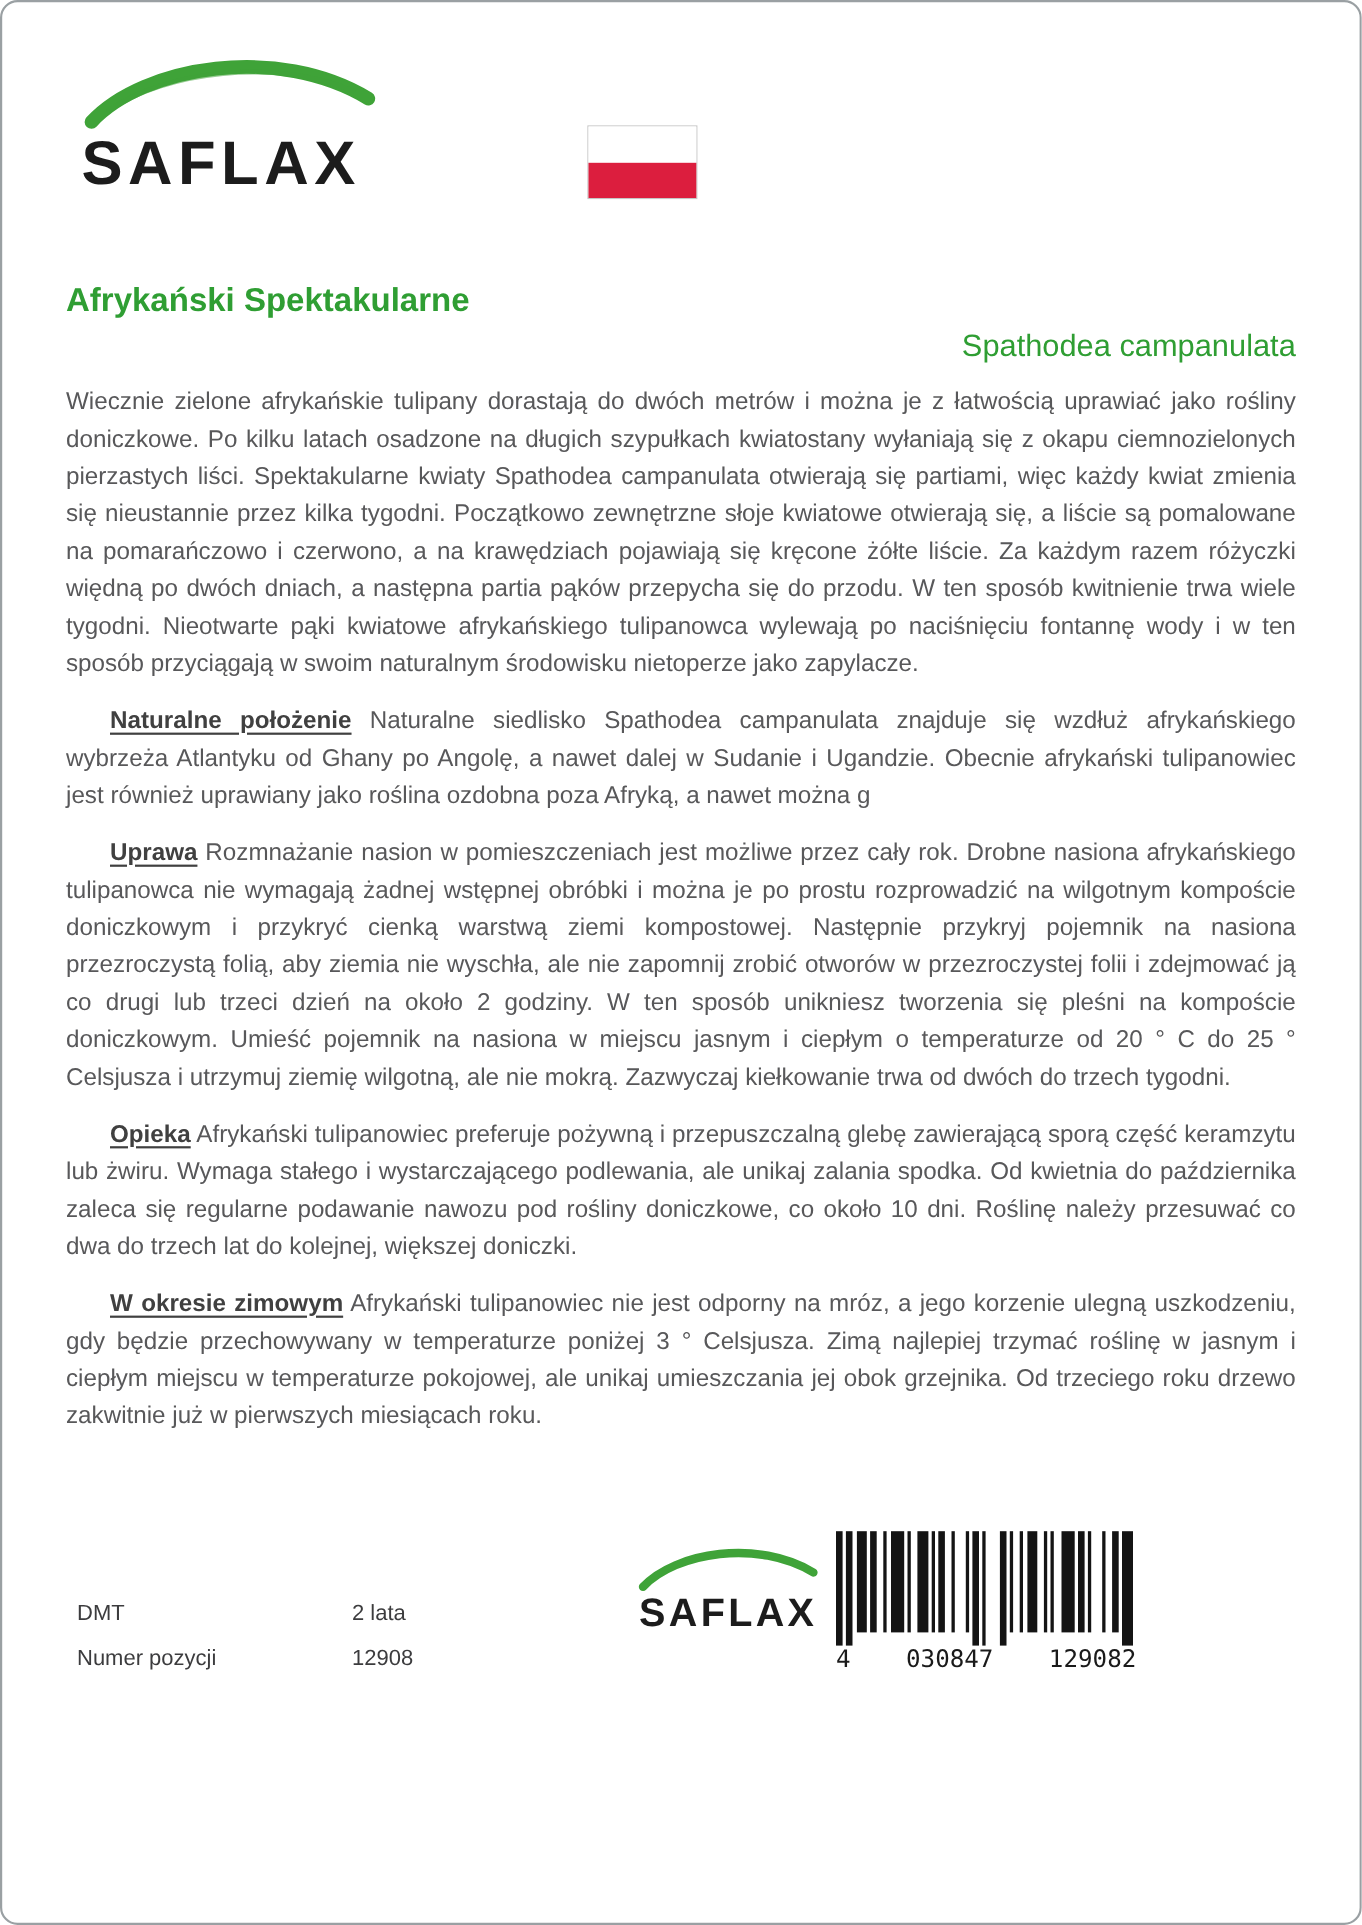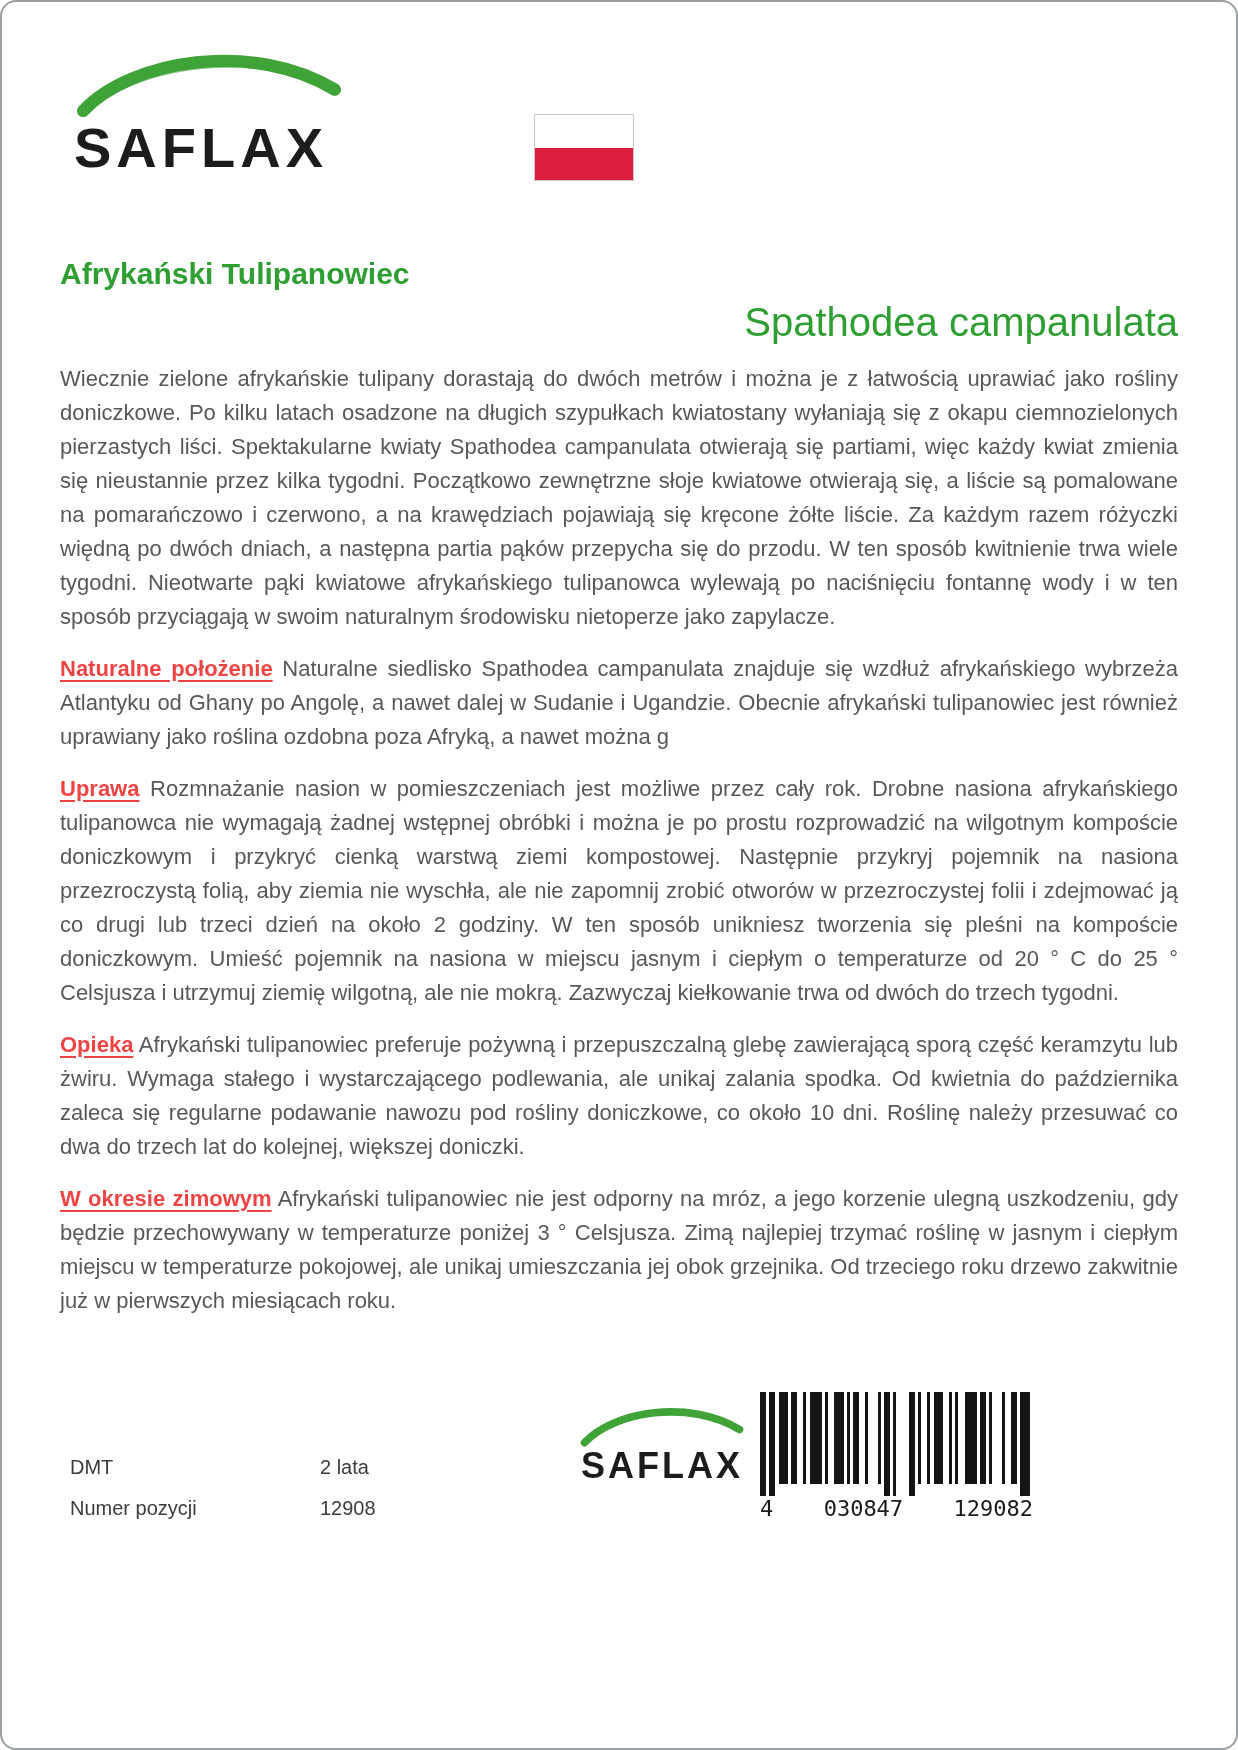--- a/index.html
+++ b/index.html
@@ -41,34 +41,35 @@
   .flag-white { flex:1; background:#ffffff; }
   .flag-red   { flex:1; background:#dc1e3e; }
 
   
   .title-pl {
     margin-top:18px;
     font-size:30px; font-weight:700; color:#2f9e33; line-height:1.2;
   }
   .botanical {
     margin-top:6px;
-    font-size:40px; font-weight:400; color:#2f9e33;
+    font-size:28px; font-weight:400; color:#2f9e33;
     text-align:right; line-height:1.2;
   }
 
   .body-copy { margin-top:16px; }
   .body-copy p {
     font-size:22px; line-height:34px; color:#58585a;
     text-align:justify;
     margin-bottom:18px;
   }
   .sect-heading {
-    color:#ef4444; font-weight:700;
+    color:#404040; font-weight:700;
     text-decoration:underline;
     text-underline-offset:4px;
+    margin-left:40px;
   }
 
   
   .footer {
     position:absolute; left:58px; right:58px; bottom:228px; height:142px;
   }
 
   .meta {
     position:absolute; left:10px; bottom:0;
     display:grid; grid-template-columns:250px auto; row-gap:18px;
@@ -109,21 +110,21 @@
       <div class="logo-text">SAFLAX</div>
     </div>
 
 
     <div class="flag">
       <div class="flag-white"></div>
       <div class="flag-red"></div>
     </div>
   </div>
 
-  <div class="title-pl">Afrykański Tulipanowiec</div>
+  <div class="title-pl">Afrykański Spektakularne</div>
   <div class="botanical">Spathodea campanulata</div>
 
   <div class="body-copy">
     <p>Wiecznie zielone afrykańskie tulipany dorastają do dwóch metrów i można je z łatwością uprawiać jako rośliny doniczkowe. Po kilku latach osadzone na długich szypułkach kwiatostany wyłaniają się z okapu ciemnozielonych pierzastych liści. Spektakularne kwiaty Spathodea campanulata otwierają się partiami, więc każdy kwiat zmienia się nieustannie przez kilka tygodni. Początkowo zewnętrzne słoje kwiatowe otwierają się, a liście są pomalowane na pomarańczowo i czerwono, a na krawędziach pojawiają się kręcone żółte liście. Za każdym razem różyczki więdną po dwóch dniach, a następna partia pąków przepycha się do przodu. W ten sposób kwitnienie trwa wiele tygodni. Nieotwarte pąki kwiatowe afrykańskiego tulipanowca wylewają po naciśnięciu fontannę wody i w ten sposób przyciągają w swoim naturalnym środowisku nietoperze jako zapylacze.</p>
 
     <p><span class="sect-heading">Naturalne położenie</span> <span>Naturalne siedlisko Spathodea campanulata znajduje się wzdłuż afrykańskiego wybrzeża Atlantyku od Ghany po Angolę, a nawet dalej w Sudanie i Ugandzie. Obecnie afrykański tulipanowiec jest również uprawiany jako roślina ozdobna poza Afryką, a nawet można g</span></p>
 
     <p><span class="sect-heading">Uprawa</span> <span>Rozmnażanie nasion w pomieszczeniach jest możliwe przez cały rok. Drobne nasiona afrykańskiego tulipanowca nie wymagają żadnej wstępnej obróbki i można je po prostu rozprowadzić na wilgotnym kompoście doniczkowym i przykryć cienką warstwą ziemi kompostowej. Następnie przykryj pojemnik na nasiona przezroczystą folią, aby ziemia nie wyschła, ale nie zapomnij zrobić otworów w przezroczystej folii i zdejmować ją co drugi lub trzeci dzień na około 2 godziny. W ten sposób unikniesz tworzenia się pleśni na kompoście doniczkowym. Umieść pojemnik na nasiona w miejscu jasnym i ciepłym o temperaturze od 20 ° C do 25 ° Celsjusza i utrzymuj ziemię wilgotną, ale nie mokrą. Zazwyczaj kiełkowanie trwa od dwóch do trzech tygodni.</span></p>
 
 

